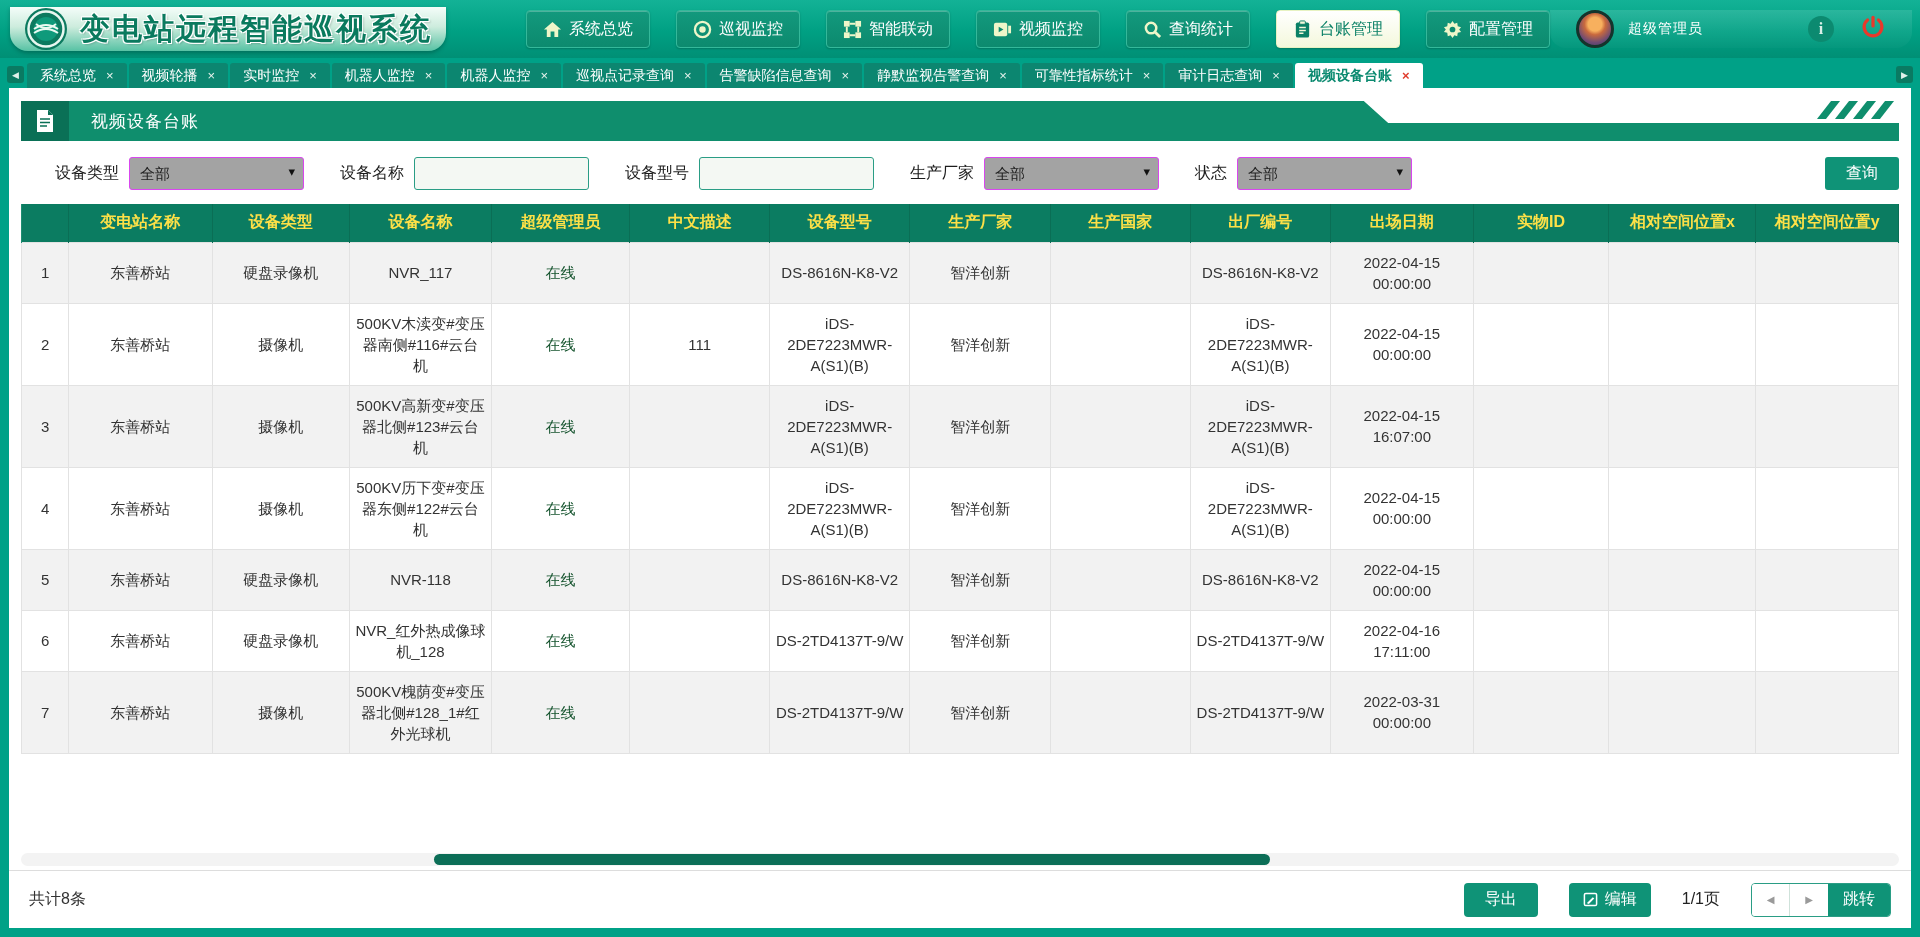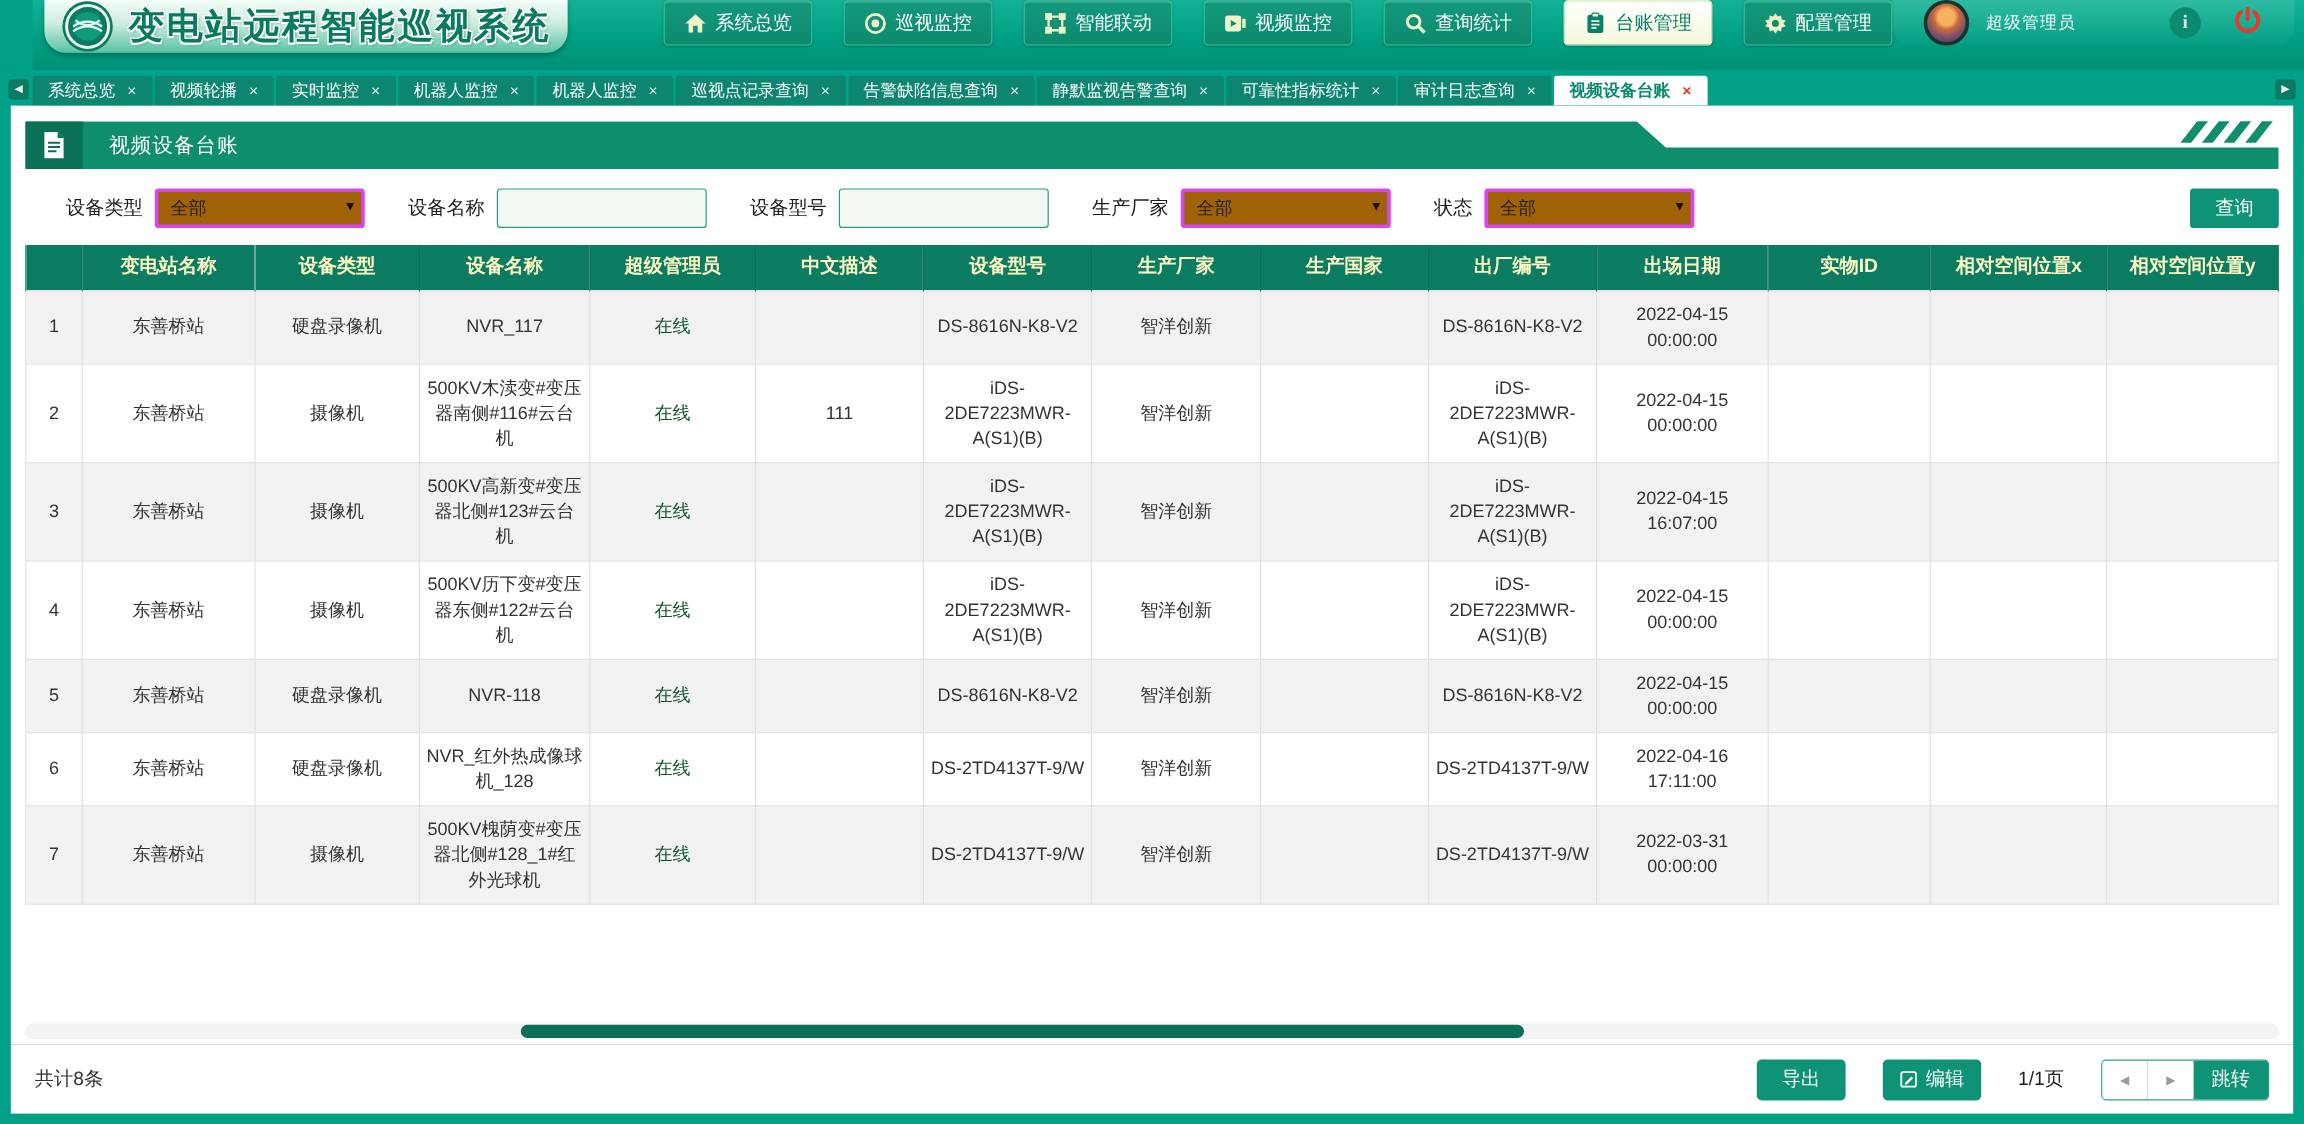--- a/index.html
+++ b/index.html
@@ -1,21 +1,21 @@
 <!DOCTYPE html>
 <html><head>
 <meta charset="utf-8">
 <style>
   * { margin:0; padding:0; box-sizing:border-box; }
   html,body { width:1920px; height:937px; overflow:hidden;
     font-family:"Liberation Sans","DejaVu Sans",sans-serif; background:#00a187; }
 
   
   .topbar { height:58px; background:linear-gradient(180deg,#13b296 0%,#00a083 55%,#008f75 100%);
-    display:flex; align-items:flex-start; position:relative;margin-left:27px; }
+    display:flex; align-items:center; position:relative; }
   .logo-panel { width:448px; margin-left:10px; border-radius:0 0 18px 18px;
     background:linear-gradient(180deg,#f4fdf9 0%,#cdecdd 45%,#57c2a4 100%);
     display:flex; align-items:center; padding:0 14px; gap:12px; box-shadow:0 2px 4px rgba(0,0,0,.25);}
   .logo-circle { width:44px; height:44px; flex:0 0 44px; }
   .app-title { font-size:30px; font-weight:bold; color:#0a7a5e; letter-spacing:2px;
     text-shadow:-1px -1px 0 #fff,1px -1px 0 #fff,-1px 1px 0 #fff,1px 1px 0 #fff, 2px 2px 2px rgba(0,0,0,.15); white-space:nowrap;}
   .nav { display:flex; align-items:center; gap:26px; margin-left:80px; }
   .nav-btn { height:38px; padding:0 16px; display:flex; align-items:center; gap:7px;
     background:linear-gradient(180deg,#13997d,#0c8a6e);
     border:1px solid #35b89a; border-radius:4px; color:#fff; font-size:16px;
@@ -59,32 +59,32 @@
   .title-iconbox { width:48px; height:40px; background:#0a7056; display:flex; align-items:center; justify-content:center; flex:0 0 48px;}
   .title-iconbox svg { width:20px; height:22px; fill:#fff; }
   .page-title { color:#fff; font-size:17px; margin-left:22px; letter-spacing:1px; }
   .title-stripes { position:absolute; right:24px; top:13px; height:18px; display:flex; gap:9px; }
   .title-stripes i { display:block; width:9px; height:100%; background:#0f8e6d; transform:skewX(-38deg); }
 
   
   .filters { display:flex; align-items:center; padding:16px 12px 14px 46px; gap:10px; }
   .f-label { font-size:16px; color:#1c1c1c; white-space:nowrap; }
   .sel-wrap { position:relative; margin-right:26px;}
-  .f-select { width:175px; height:33px; background:#a16207; border:3px solid #d946ef; border-radius:3px;
+  .f-select { width:175px; height:33px; background:#a3a3a3; border:1px solid #d946ef; border-radius:3px;
     font-size:15px; color:#222; padding:0 26px 0 10px; appearance:none; -webkit-appearance:none; }
   .sel-arrow { position:absolute; right:9px; top:7px; font-size:13px; color:#111; pointer-events:none; }
   .f-input { width:175px; height:33px; background:#f4f8f3; border:1px solid #2a9d85; border-radius:3px;
     font-size:15px; color:#222; padding:0 10px; margin-right:26px;}
   .query-btn { margin-left:auto; width:74px; height:33px; background:#0f9377; color:#fff; border:none;
     border-radius:3px; font-size:16px; cursor:pointer; }
 
   
   .table-zone { flex:1; overflow:hidden; padding:0 12px; }
   table { width:100%; border-collapse:collapse; table-layout:fixed; }
-  th { background:#0b7c61; color:#fef9c3; font-size:16px; font-weight:bold; height:38px;
+  th { background:#0b7c61; color:#fde047; font-size:16px; font-weight:bold; height:38px;
     border-right:1px solid #0a6e55; border-left:1px solid #1e8d72; white-space:nowrap; overflow:hidden;margin-top:20px;}
   td { font-size:15px; color:#333; text-align:center; border:1px solid #e2e2e2; padding:9px 5px;
     line-height:21px; word-break:break-word; background:#fff; }
   tr.odd td { background:#f2f2f2; }
   td.status { color:#14532d; }
 
   
   .hscroll { height:13px; margin:2px 12px 4px 12px; border-radius:7px; background:#f3f3f3; position:relative;}
   .hscroll .thumb { position:absolute; left:22%; width:44.5%; top:1px; bottom:1px; border-radius:6px; background:#0c6e57; cursor:grab;}
 

